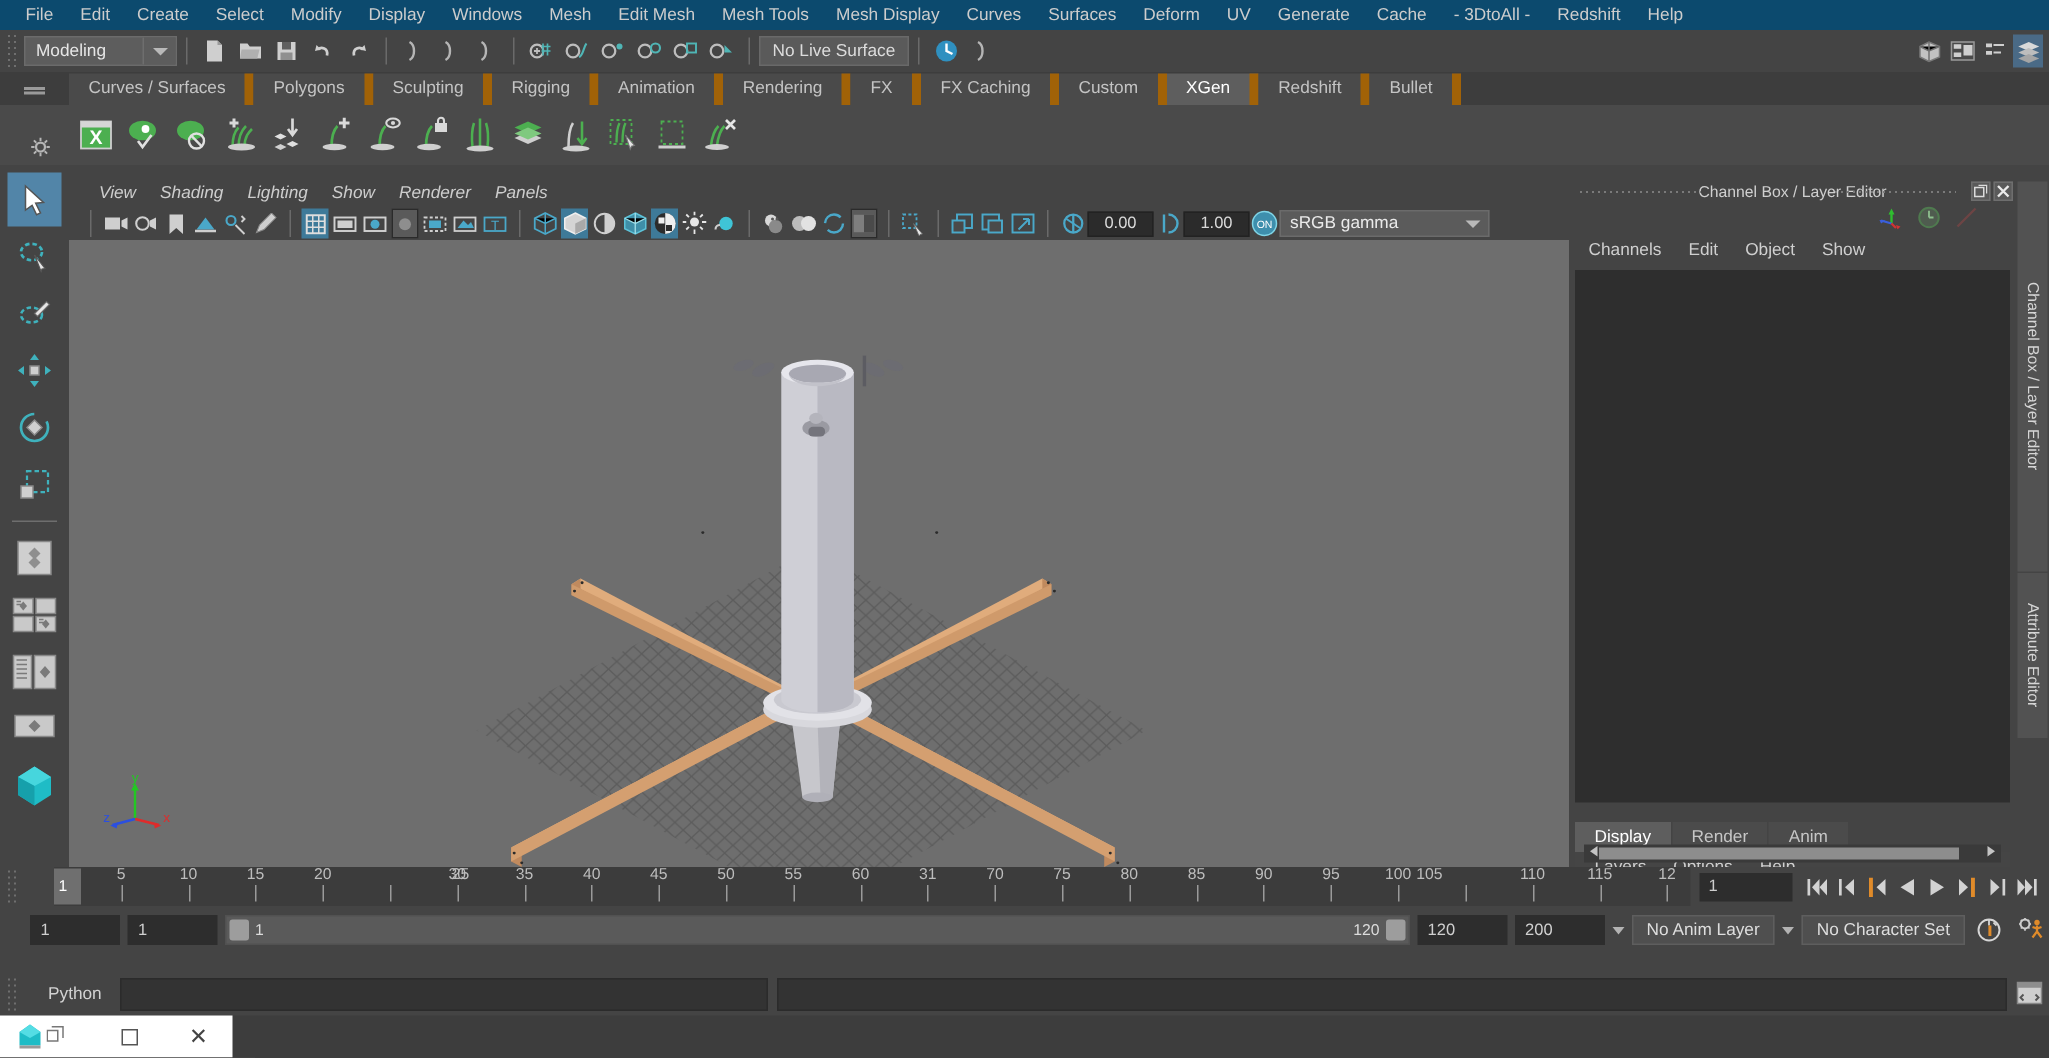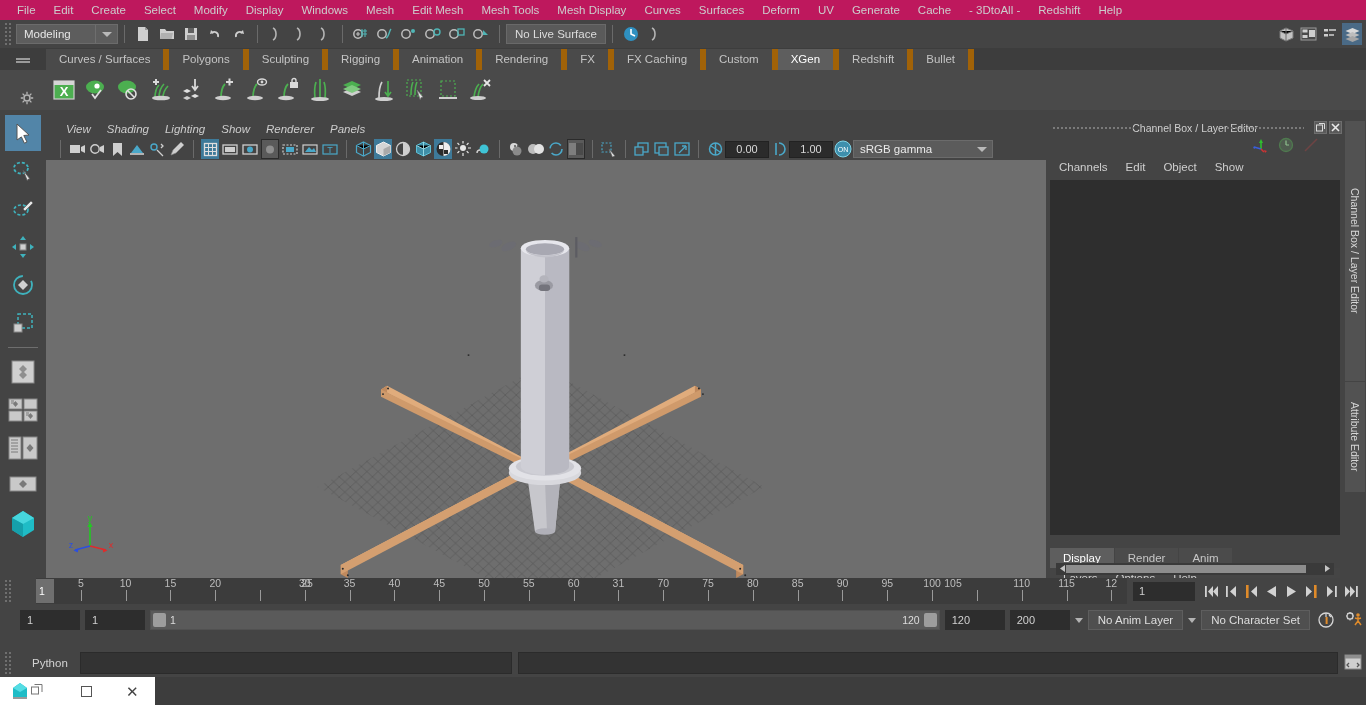--- a/index.html
+++ b/index.html
@@ -7,21 +7,21 @@
   body {
     background:#444444;
     font-family:"Liberation Sans", sans-serif;
     font-size:11.5px;
     color:#c8c8c8;
     -webkit-font-smoothing:antialiased;
   }
   .app { position:relative; width:1366px; height:705px; }
 
   
-  .menubar { height:20px; background:#be185d; display:flex; align-items:center; padding-left:8px; }
+  .menubar { height:20px; background:#0c4a6e; display:flex; align-items:center; padding-left:8px; }
   .menubar .mi { padding:0 9px; line-height:20px; font-size:11.5px; color:#cdcdcd; white-space:nowrap; }
 
   
   .statusline { height:28px; background:#444444; display:flex; align-items:center; padding-left:4px; position:relative; }
   .gripdots { width:9px; height:24px; background-image:radial-gradient(circle, #7d7d7d 0.8px, transparent 0.9px); background-size:4px 4px; opacity:.75; margin-right:3px;}
   .modesel { display:flex; align-items:center; height:20px; background:#5d5d5d; border:1px solid #6b6b6b; width:102px; }
   .modesel .lbl { flex:1; padding-left:7px; font-size:11.5px; color:#e6e6e6; }
   .modesel .arrowbox { width:22px; height:18px; background:#5d5d5d; display:flex; align-items:center; justify-content:center; border-left:1px solid #6e6e6e;}
   .caret-d { width:0;height:0;border-left:5px solid transparent;border-right:5px solid transparent;border-top:5px solid #b9b9b9;}
   .sep-v { width:1px; height:18px; background:#6a6a6a; margin:0 6px; }

